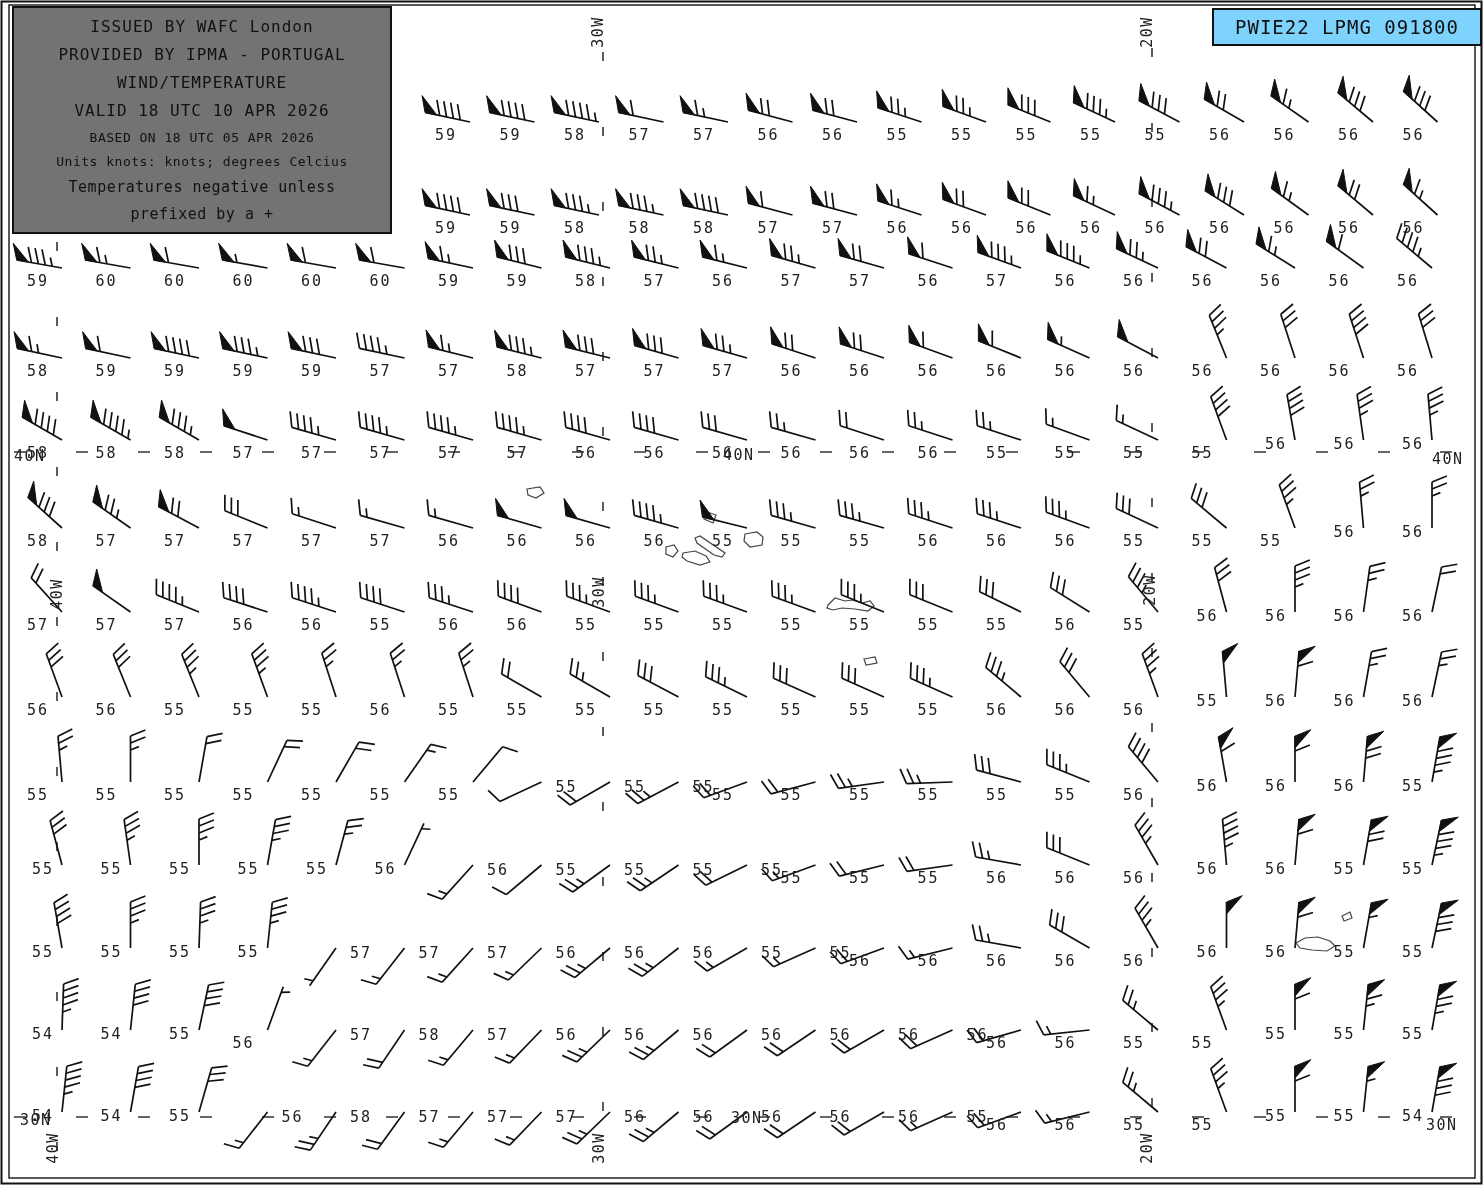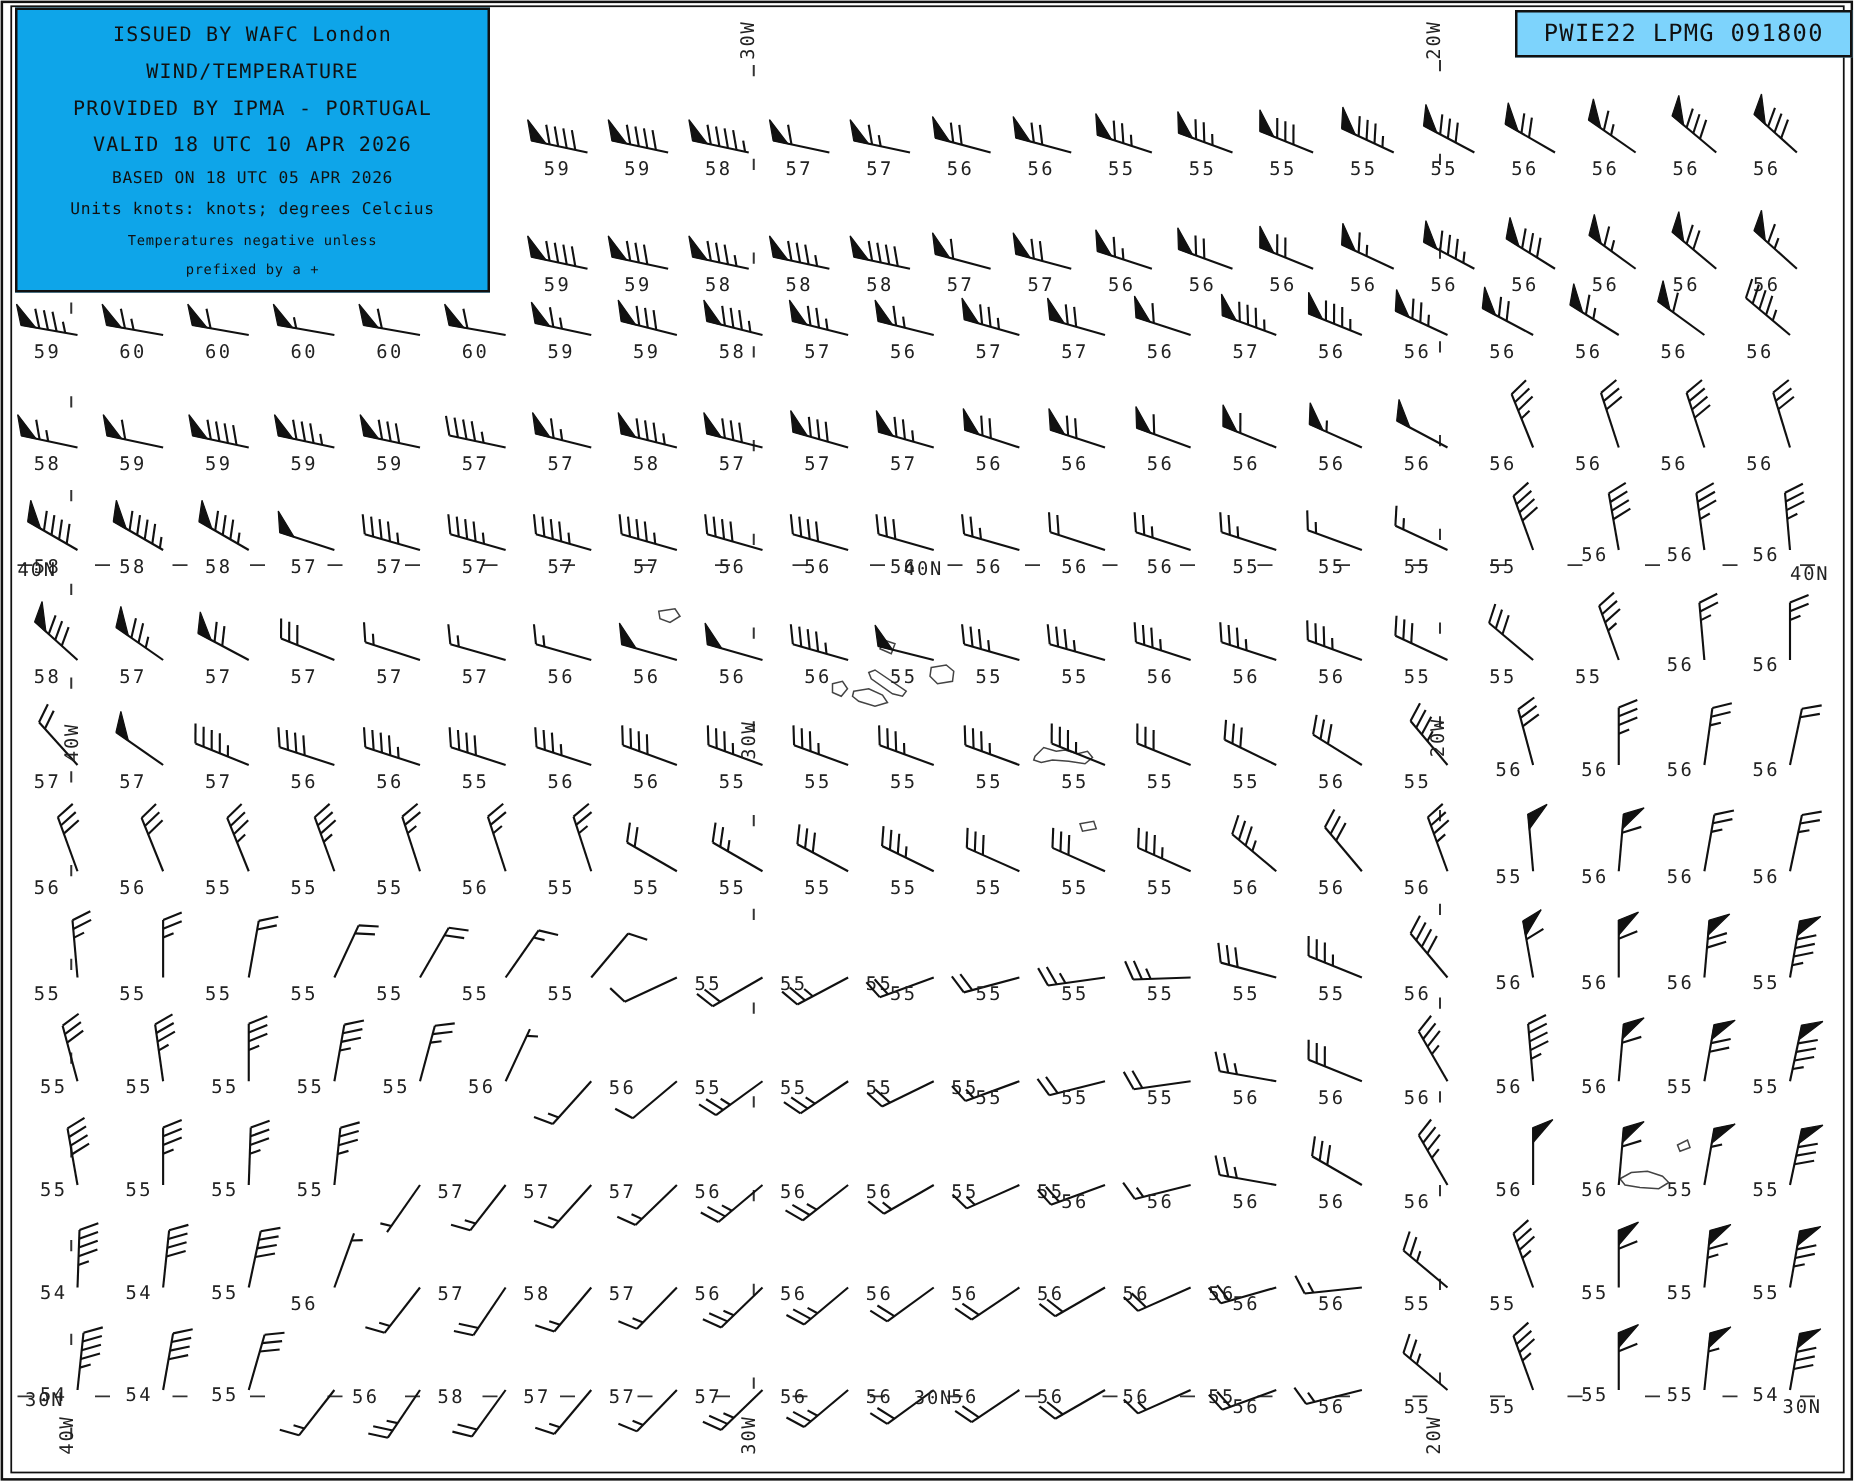--- a/index.html
+++ b/index.html
@@ -1,24 +1,24 @@
 <!DOCTYPE html>
 <html><head>
 <meta charset="utf-8">
 <style>
   html,body{margin:0;padding:0;background:#fff;}
   .frame{position:relative;width:1483px;height:1185px;background:#fff;overflow:hidden;
          font-family:"DejaVu Sans Mono","Liberation Mono",monospace;}
   svg{position:absolute;left:0;top:0;}
   .titlebox{position:absolute;left:12px;top:6px;width:376px;height:224px;border:2px solid #111;
-            background:#0ea5e9;display:flex;flex-direction:column;justify-content:space-evenly;
+            background:#737373;display:flex;flex-direction:column;justify-content:space-evenly;
             text-align:center;color:#111;z-index:5;}
   .titlebox .big{font-size:16px;letter-spacing:1px;}
   .titlebox .med{font-size:13px;letter-spacing:0.5px;}
-  .titlebox .sml{font-size:11px;letter-spacing:0.5px;text-align:center;}
+  .titlebox .sml{font-size:15px;letter-spacing:0.5px;text-align:center;}
   .docbox{position:absolute;left:1212px;top:8px;width:266px;height:34px;border:2px solid #111;
           background:#7dd3fc;display:flex;align-items:center;justify-content:center;
           font-size:19px;letter-spacing:1px;color:#111;z-index:5;}
 </style>
 </head>
 <body>
 
 <div class="frame">
   <svg id="map" width="1483" height="1185" viewBox="0 0 1483 1185">
       <rect x="1.5" y="1.5" width="1480" height="1182" fill="none" stroke="#111111" stroke-width="2"></rect>
@@ -1929,22 +1929,22 @@
       <text x="20" y="1125" font-size="15" letter-spacing="1.5" fill="#222" font-family="DejaVu Sans Mono, Liberation Mono, monospace" text-anchor="start">30N</text>
       <text x="731" y="1123" font-size="15" letter-spacing="1.5" fill="#222" font-family="DejaVu Sans Mono, Liberation Mono, monospace" text-anchor="start">30N</text>
       <text x="1426" y="1130" font-size="15" letter-spacing="1.5" fill="#222" font-family="DejaVu Sans Mono, Liberation Mono, monospace" text-anchor="start">30N</text>
       <text x="58" y="1148" font-size="15" letter-spacing="1.5" fill="#222" font-family="DejaVu Sans Mono, Liberation Mono, monospace" text-anchor="middle" transform="rotate(-90 58 1148)">40W</text>
       <text x="604" y="1148" font-size="15" letter-spacing="1.5" fill="#222" font-family="DejaVu Sans Mono, Liberation Mono, monospace" text-anchor="middle" transform="rotate(-90 604 1148)">30W</text>
       <text x="1152" y="1148" font-size="15" letter-spacing="1.5" fill="#222" font-family="DejaVu Sans Mono, Liberation Mono, monospace" text-anchor="middle" transform="rotate(-90 1152 1148)">20W</text>
     </svg>
 
   <div class="titlebox">
     <div class="big">ISSUED BY WAFC London</div>
+    <div class="big">PROVIDED BY IPMA - PORTUGAL</div>
     <div class="big">WIND/TEMPERATURE</div>
-    <div class="big">PROVIDED BY IPMA - PORTUGAL</div>
     <div class="big">VALID 18 UTC 10 APR 2026</div>
     <div class="med">BASED ON 18 UTC 05 APR 2026</div>
     <div class="med">Units knots: knots; degrees Celcius</div>
     <div class="sml">Temperatures negative unless</div>
     <div class="sml">prefixed by a +</div>
   </div>
 
   <div class="docbox">
     <span>PWIE22 LPMG 091800</span>
   </div>

